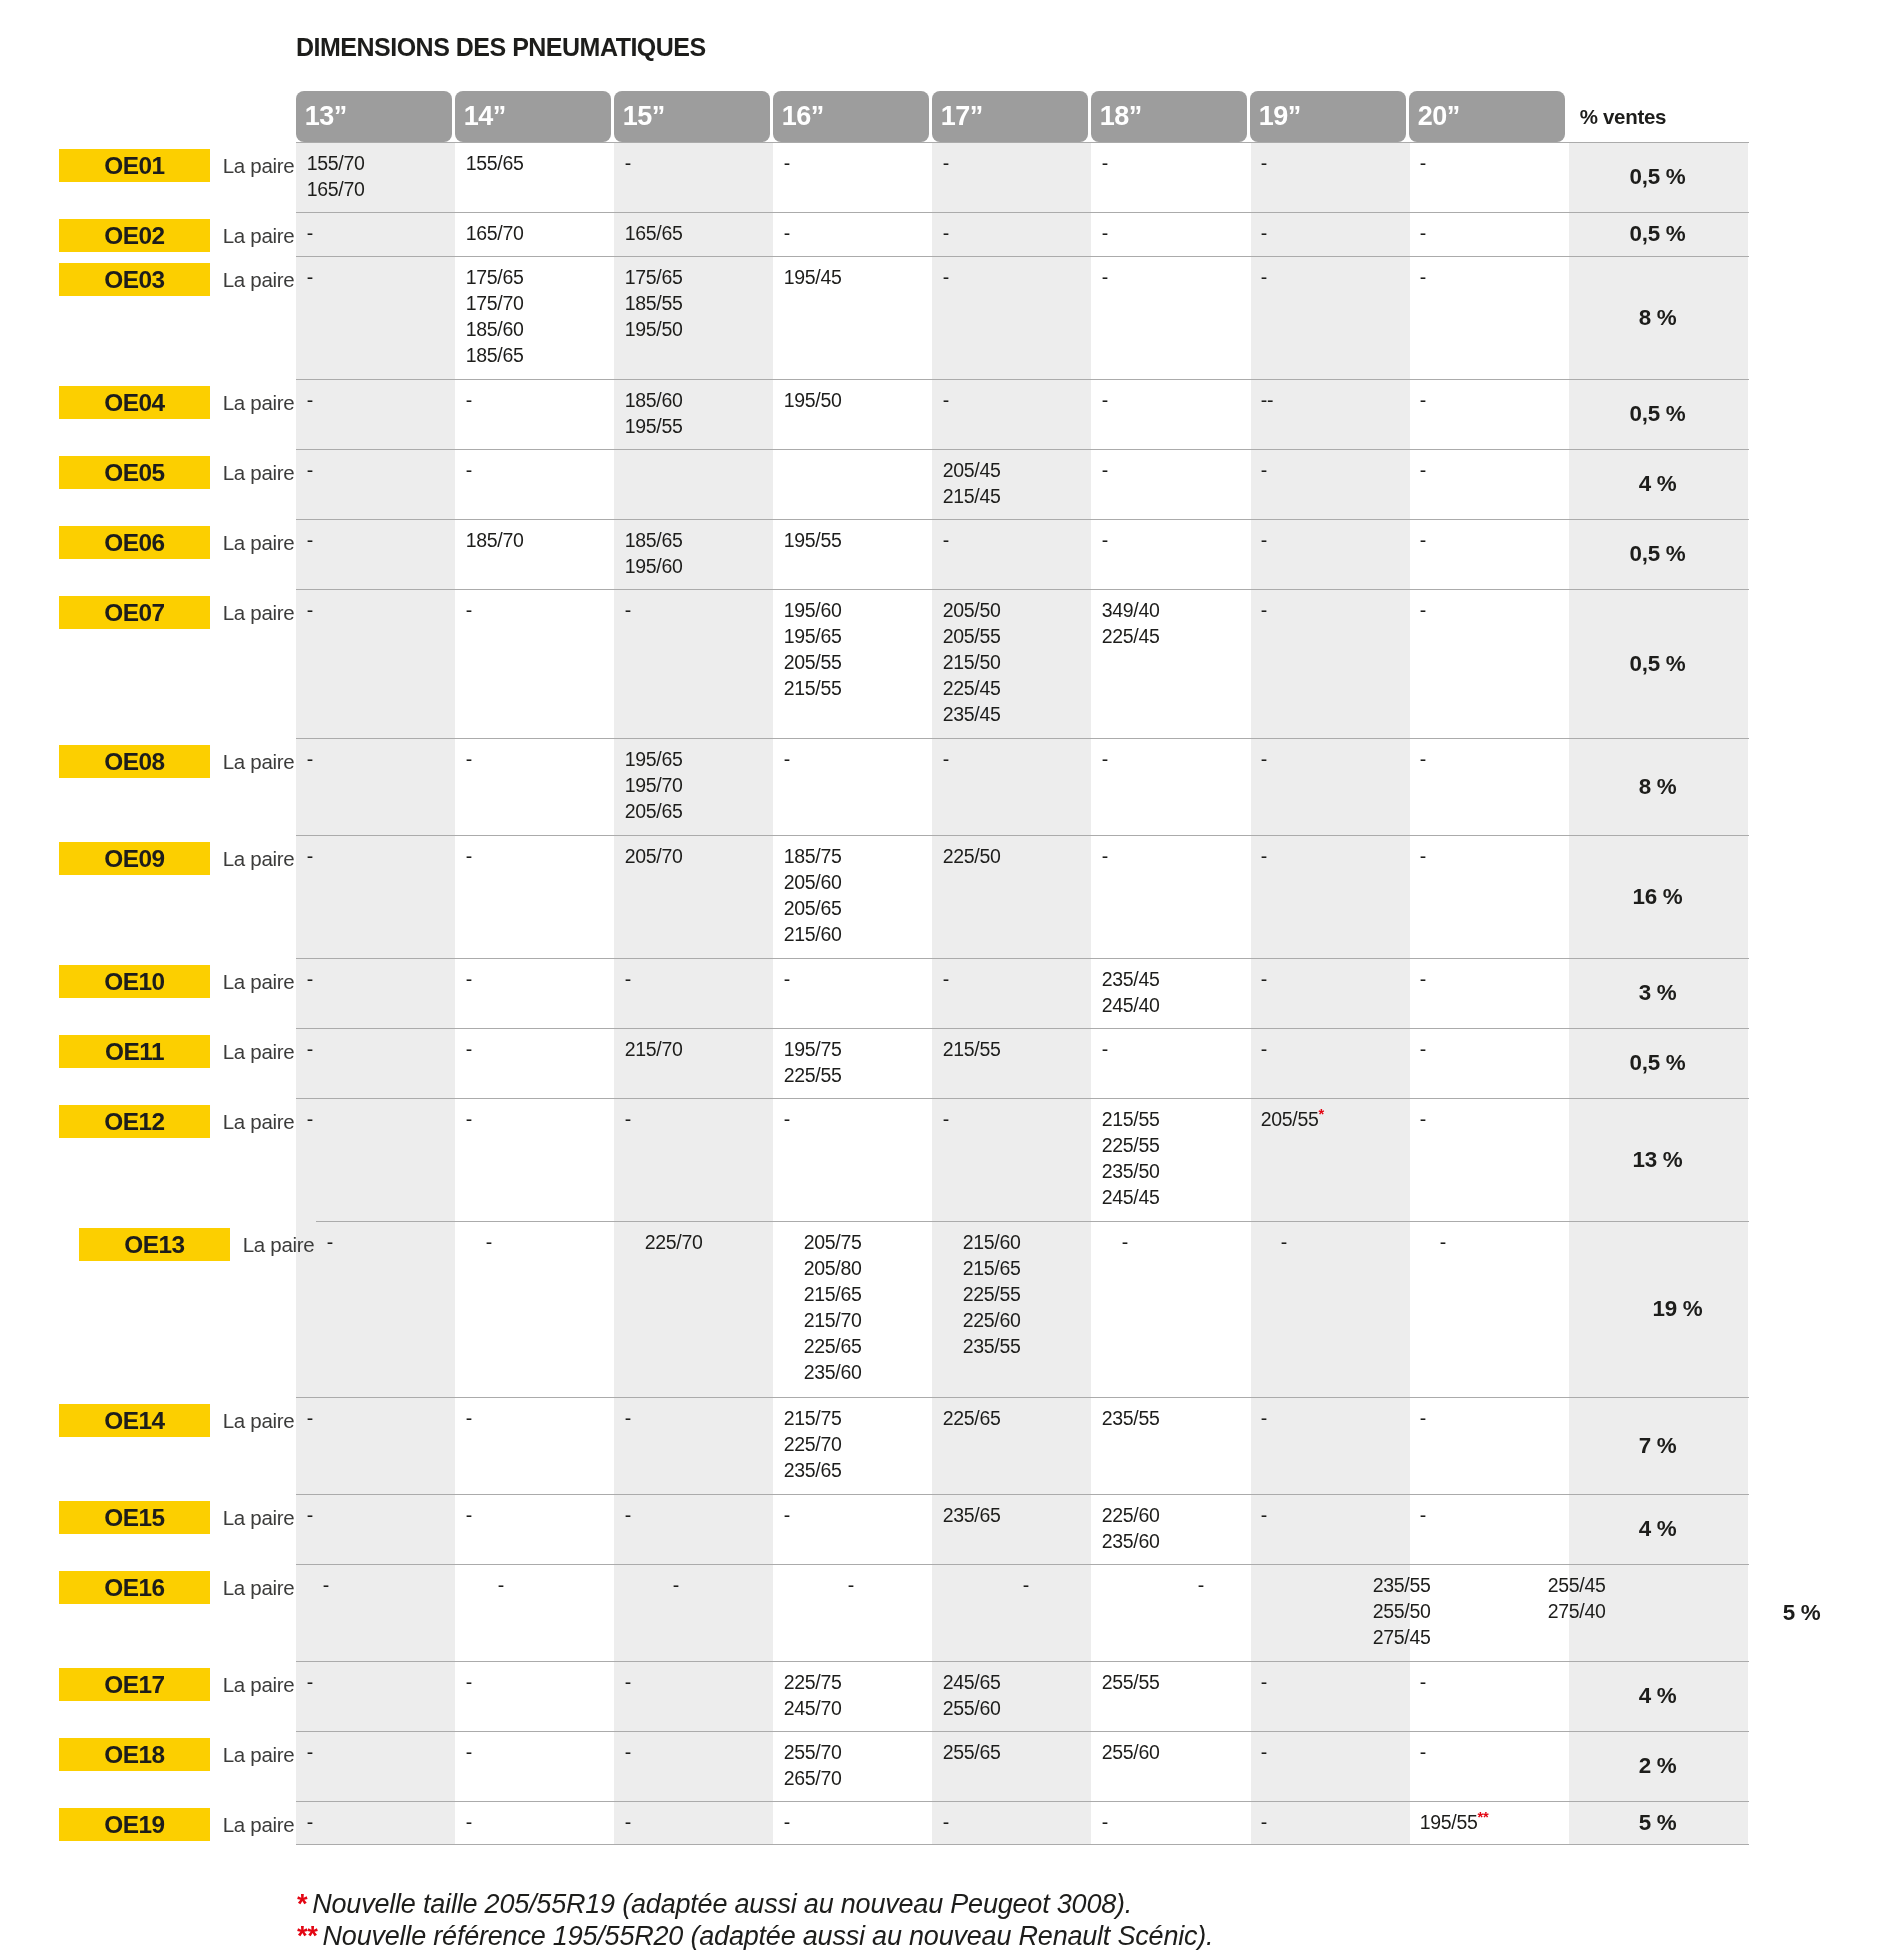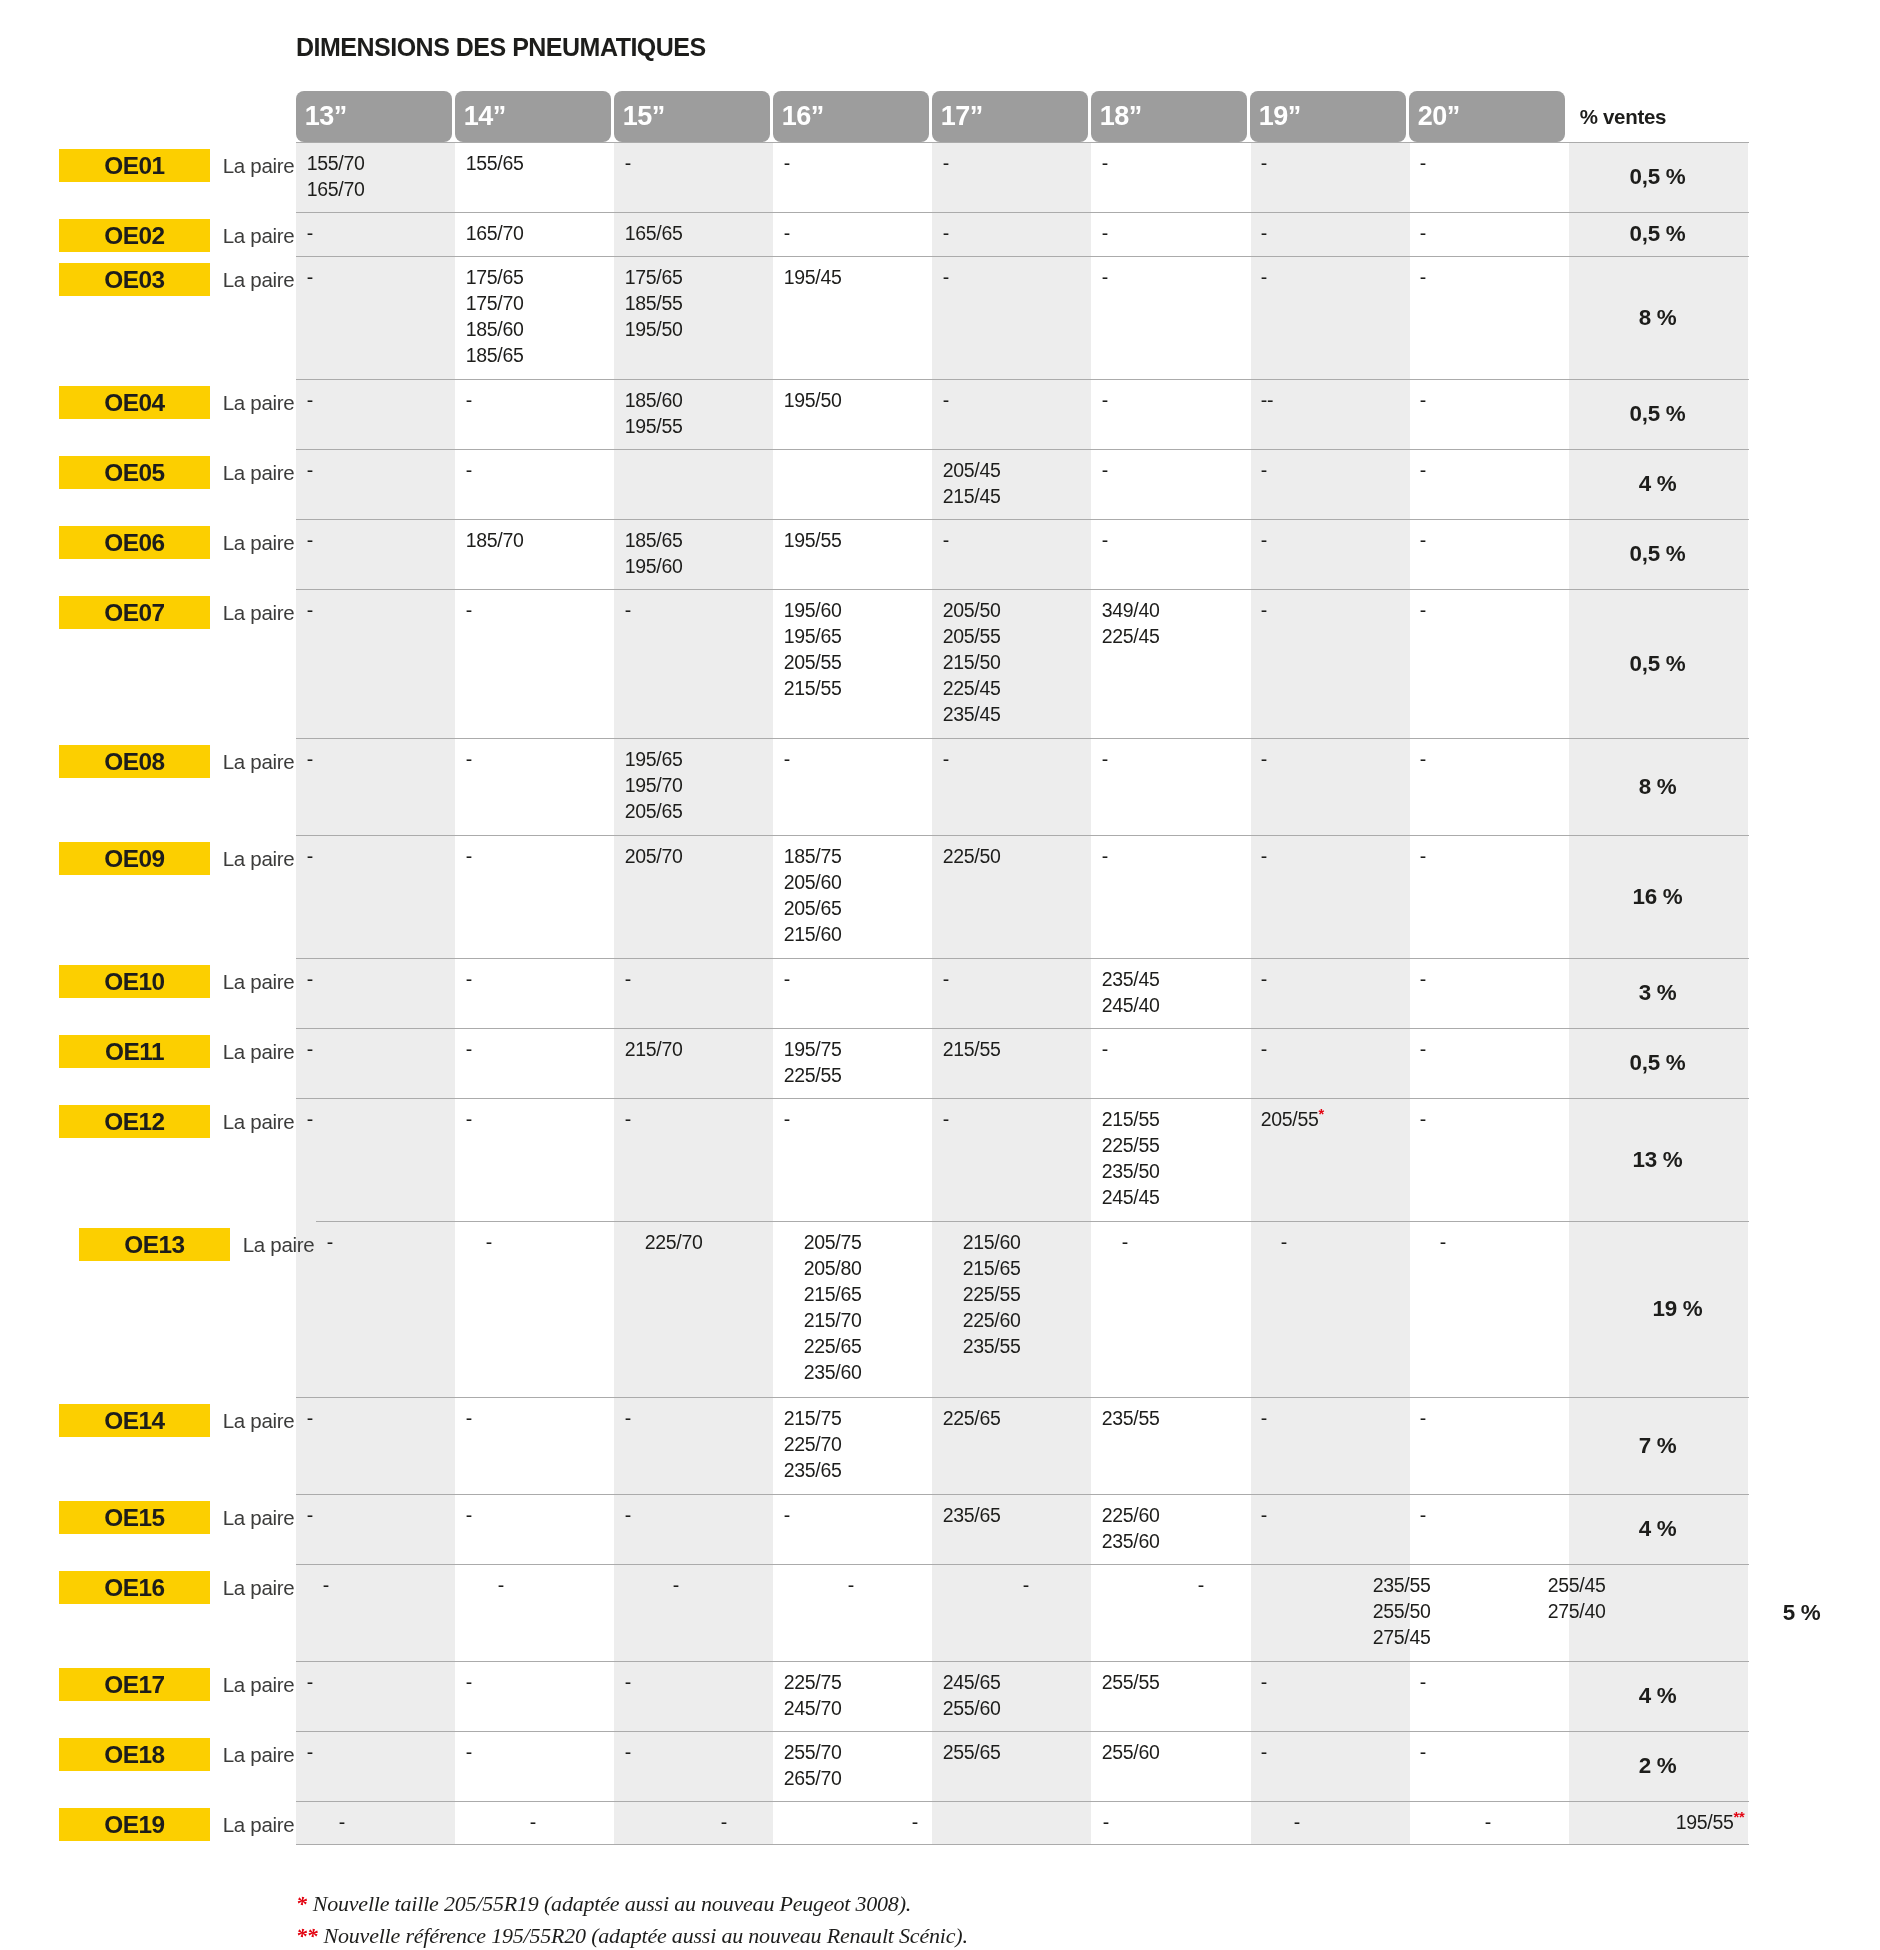--- a/index.html
+++ b/index.html
@@ -71,22 +71,22 @@
   }
   .size-line{white-space:nowrap;}
   .fn-mark{color:var(--footnote-red,#e30613);font-weight:bold;font-size:14.6px;vertical-align:super;line-height:0;}
   .sales-cell{
     display:flex;align-items:center;justify-content:center;
     font-size:22.4px;font-weight:bold;letter-spacing:-0.3px;
     box-sizing:border-box;
   }
   .footnotes{position:absolute;left:296px;top:1888px;}
   .footnote{
-    font-style:italic;font-size:22px;letter-spacing:-0.2px;
-    color:#1d1d1b;line-height:32px;font-family:Liberation Serif, serif;
+    font-style:italic;font-size:27px;letter-spacing:-0.2px;
+    color:#1d1d1b;line-height:32px;
   }
   .footnote .fmark{color:var(--footnote-red,#e30613);font-style:italic;font-weight:bold;margin-right:5.9px;}
 </style>
 </head>
 <body>
 
 <div class="page">
 
   <div class="title">DIMENSIONS DES PNEUMATIQUES</div>
 
@@ -703,21 +703,21 @@
             <div class="size-line">255/60</div>
           </div>
           <div class="size-cell">
             <div class="size-line">-</div>
           </div>
           <div class="size-cell">
             <div class="size-line">-</div>
           </div>
           <div class="sales-cell">2 %</div>
         </div>
-        <div class="grid-row row" style="min-height: 44px; gap: 32px;">
+        <div class="grid-row row" style="min-height: 44px;">
           <div class="label-cell">
             <span class="badge">OE19</span>
             <span class="paire">La paire</span>
           </div>
           <div class="size-cell">
             <div class="size-line">-</div>
           </div>
           <div class="size-cell">
             <div class="size-line">-</div>
           </div>

